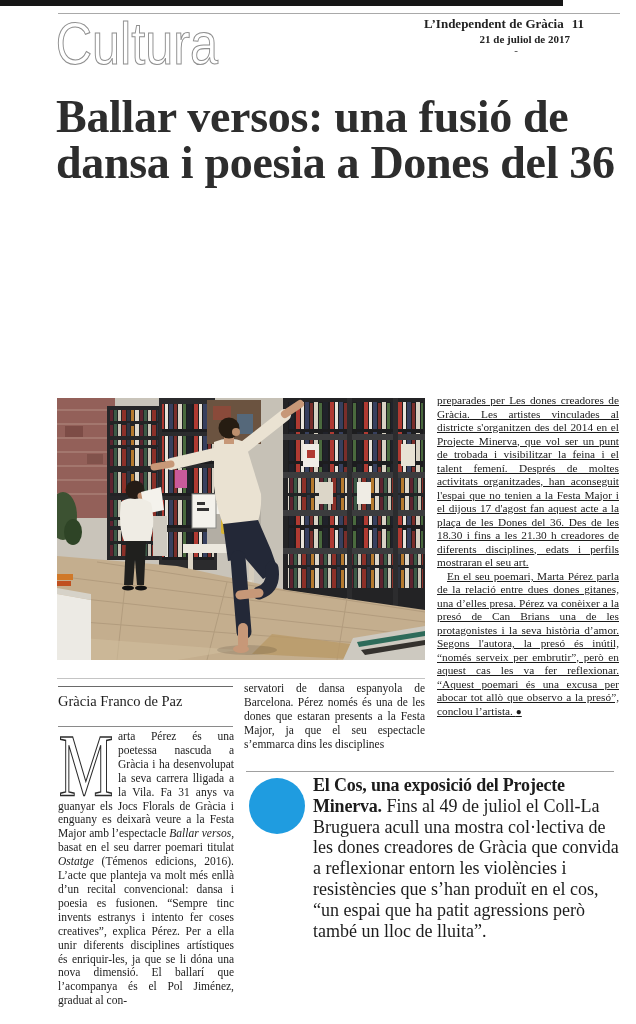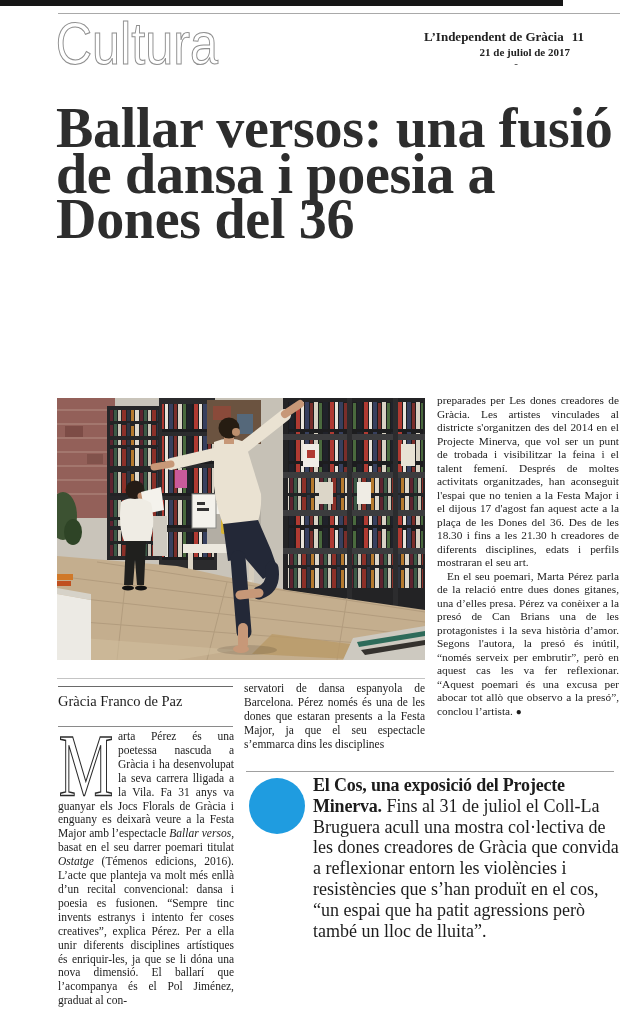--- a/index.html
+++ b/index.html
@@ -2,48 +2,48 @@
 <html lang="ca"><head>
 <meta charset="utf-8">
 <style>
   html,body{margin:0;padding:0;background:#e8e8e8;}
   .page{position:relative;width:636px;height:1024px;background:#ffffff;margin:0 auto;
         font-family:"Liberation Serif",serif;color:#1b1b1b;overflow:hidden;}
   .abs{position:absolute;}
   .rule{position:absolute;background:#999;}
   
   .top-rule{left:58px;top:13px;width:562px;height:1px;background:#a9a9a9;}
-  .hdr{left:420px;top:30px;width:164px;text-align:right;font-weight:bold;
+  .hdr{left:420px;top:17px;width:164px;text-align:right;font-weight:bold;
        font-size:13px;line-height:14px;color:#222;}
   .hdr .l2{font-size:11px;padding-right:14px;margin-top:1px;}
   .hdr .l3{font-size:11px;padding-right:66px;color:#555;line-height:8px;}
   .hdr .pgnum{padding-left:8px;}
   
   .masthead{left:54px;top:14px;width:210px;height:62px;}
   
   .black-rule{left:57px;top:96px;width:563px;height:6px;background:#161616;}
-  .headline{left:56px;top:106px;width:572px;font-size:56px;line-height:45.5px;
+  .headline{left:56px;top:94px;width:572px;font-size:46px;line-height:45.5px;
             font-weight:bold;color:#2d2d2d;letter-spacing:-0.3px;}
   .subhead{left:57px;top:258px;width:560px;font-size:20px;line-height:23.5px;color:#101010;}
   
   .photo{left:57px;top:398px;width:368px;height:262px;}
   .caption{left:57px;top:662px;width:368px;font-family:"Liberation Sans",sans-serif;
            font-size:12.3px;color:#111;}
   .caption .credit{color:#8a8a8a;font-weight:normal;}
   .caption-rule{left:57px;top:678px;width:368px;height:1px;background:#c4c4c4;}
   
   .byline-rule-top{left:58px;top:686px;width:175px;height:1px;background:#6a6a6a;}
   .byline{left:58px;top:693px;width:175px;font-size:14.5px;color:#1c1c1c;}
   .byline-rule-bot{left:58px;top:726px;width:175px;height:1px;background:#8a8a8a;}
   
   .bodytext{font-size:11.5px;line-height:13.9px;text-align:justify;color:#1b1b1b;}
   .col1{left:58px;top:730px;width:176px;height:292px;}
   .col2{left:244px;top:682px;width:181px;height:78px;}
   .col3{left:437px;top:394px;width:182px;height:372px;font-size:11.3px;line-height:13.5px;}
-  .col3 p{margin:0;}
+  .col3 p{margin:0;text-decoration:underline;}
   .col3 p+p{text-indent:10px;}
   .dropcap{float:left;width:54px;height:66px;margin:2px 6px 0 0;}
   .ital{font-style:italic;}
   .endmark{font-size:10px;}
   
   .sidebar-rule{left:246px;top:771px;width:368px;height:1px;background:#a0a0a0;}
   .bullet{left:249px;top:778px;width:56px;height:56px;border-radius:50%;background:#1f9ce0;}
   .sidebar{left:313px;top:775px;width:307px;font-size:18px;line-height:20.8px;color:#1c1c1c;}
   .sidebar b{letter-spacing:-0.2px;}
 </style>
@@ -242,15 +242,15 @@
 
   <div class="abs bodytext col2">servatori de dansa espanyola de Barcelona. Pérez només és una de les dones que estaran presents a la Festa Major, ja que el seu espectacle s’emmarca dins les disciplines</div>
 
   <div class="abs bodytext col3">
     <p>preparades per Les dones creadores de Gràcia. Les artistes vinculades al districte  s'organitzen des del 2014 en el Projecte Minerva, que vol ser un punt de trobada i visibilitzar la feina i el talent femení. Després de moltes activitats organitzades, han aconseguit l'espai que no tenien a la Festa Major i el dijous 17 d'agost fan aquest acte a la plaça de les Dones del 36. Des de les 18.30 i fins a les 21.30 h creadores de diferents disciplines, edats i perfils mostraran el seu art.</p>
     <p><span>En el seu poemari, Marta Pérez parla de la relació entre dues dones gitanes, una d’elles presa. Pérez va conèixer a la presó de Can Brians una de les protagonistes i la seva història d’amor. Segons l'autora, la presó és inútil, “només serveix per embrutir”, però en aquest cas les va fer reflexionar. “Aquest poemari és una excusa per abocar tot allò que observo a la presó”, conclou l’artista. </span><span class="endmark">●</span></p>
   </div>
 
   <div class="sidebar-rule rule"></div>
   <div class="abs bullet" style="background: rgb(31, 156, 224);"></div>
-  <div class="abs sidebar"><b>El Cos, una exposició del Projecte Minerva.</b><span> Fins al 31 de juliol el Coll-La Bruguera acull una mostra col·lectiva de les dones creadores de Gràcia que convida a reflexionar entorn les violències i resistències que s’han produït en el cos, “un espai que ha patit agressions però també un lloc de lluita”.</span></div>
+  <div class="abs sidebar"><b>El Cos, una exposició del Projecte Minerva.</b><span> Fins al 49 de juliol el Coll-La Bruguera acull una mostra col·lectiva de les dones creadores de Gràcia que convida a reflexionar entorn les violències i resistències que s’han produït en el cos, “un espai que ha patit agressions però també un lloc de lluita”.</span></div>
 
 </div>
 
 </body></html>

